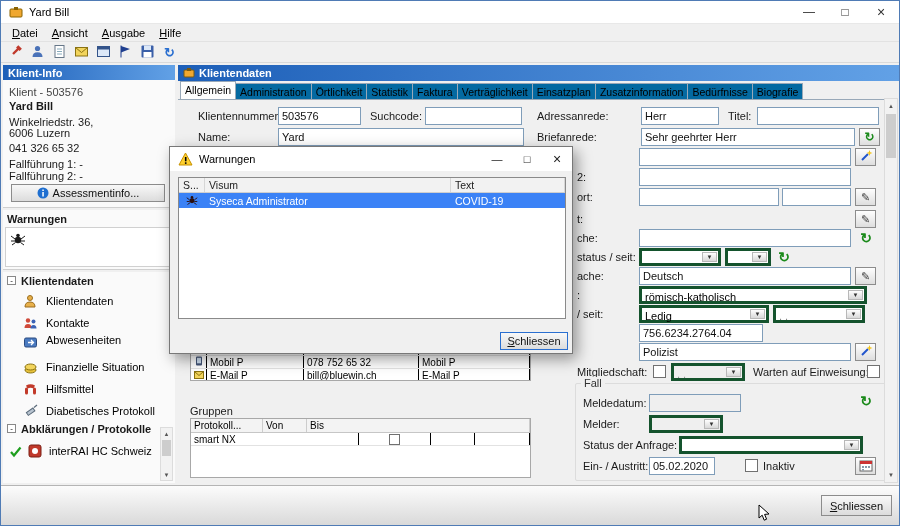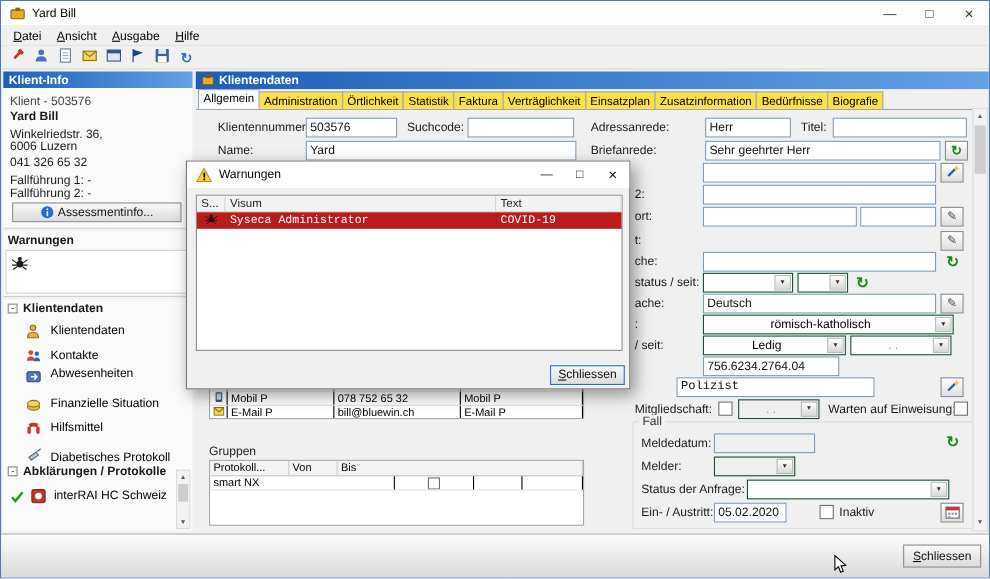--- a/index.html
+++ b/index.html
@@ -5,21 +5,21 @@
   * { margin:0; padding:0; box-sizing:border-box; }
   body { font-family:"Liberation Sans", sans-serif; font-size:11px; background:#fff; }
   #window { position:relative; width:900px; height:526px; background:#f0f0f0;
             border:1px solid #4f7bb5; overflow:hidden; }
   .abs { position:absolute; }
   .lbl { position:absolute; white-space:nowrap; color:#1a1a1a; }
   .bold { font-weight:bold; }
   .txt { position:absolute; height:18px; border:1px solid #7f9db9; background:#fff;
          font-family:"Liberation Sans",sans-serif; font-size:11px; padding:0 3px; color:#111; }
   .txt.dis { background:#efefef; color:#555; }
-  .combo { position:absolute; height:18px; border:1px solid #14532d; background:#fff;text-align:center; }
+  .combo { position:absolute; height:18px; border:3px solid #14532d; background:#fff; }
   .combo .ct { position:absolute; left:3px; top:2px; right:17px; overflow:hidden; white-space:nowrap; }
   .combo .ca { position:absolute; top:1px; right:1px; bottom:1px; width:15px;
                background:linear-gradient(#fefefe,#d8d8d8); border:1px solid #b8b8b8;
                display:flex; align-items:center; justify-content:center; font-size:6px; color:#333; }
   .combo.dis { background:#efefef; } .combo.dis .ct { color:#999; }
   .ibtn { position:absolute; width:21px; height:18px; border:1px solid #8c8c8c;
           background:linear-gradient(#fefefe,#dedede); display:flex; align-items:center;
           justify-content:center; font-size:12px; line-height:1; }
   .glyphbtn { position:absolute; width:18px; height:18px; display:flex; align-items:center;
               justify-content:center; font-size:14px; font-weight:bold; color:#1a8a1a; }
@@ -36,21 +36,21 @@
              font-size:12px; color:#333; }
   .menubar { position:absolute; top:23px; left:0; right:0; height:18px; background:#f0f0f0;
              display:flex; align-items:center; padding-left:4px; border-bottom:1px solid #e2e2e2; }
   .menu-item { display:block; padding:2px 7px; }
   .toolbar { position:absolute; top:41px; left:0; right:0; height:21px; background:#f0f0f0;
              display:flex; align-items:center; padding-left:5px; gap:3px; border-bottom:1px solid #dadada; }
   .tbtn { width:19px; height:19px; display:flex; align-items:center; justify-content:center; }
   .tabs { position:absolute; left:177px; top:80px; width:706px; height:19px; display:flex;
           align-items:flex-end; border-bottom:1px solid #98a8b8; padding-left:2px; }
   .tab { font-size:10.5px; padding:2px 4px 3px; border:1px solid #98a8b8; border-bottom:none;
-         background:#fde047; margin-right:-1px; white-space:nowrap; height:16px; }
+         background:#0369a1; margin-right:-1px; white-space:nowrap; height:16px; }
   .tab.active { background:#fdfdfd; height:18px; position:relative; z-index:2; }
   .grid { position:absolute; background:#fff; border:1px solid #a8a8a8; font-size:10px; overflow:hidden; }
   .grow { display:flex; border-bottom:1px solid #e2e2e2; height:13px; align-items:center; }
   .grow > div { border-right:1px solid #000000; height:100%; padding:0 3px; overflow:hidden;
                 white-space:nowrap; display:flex; align-items:center; }
   .ghead { background:#f3f3f3; border-bottom:1px solid #c6c6c6; height:14px; }
   .ghead > div { border-right:1px solid #cccccc; }
   .scrollbar { position:absolute; background:#f2f2f2; border:1px solid #dcdcdc; }
   .sb-btn { position:absolute; left:0; right:0; height:14px; display:flex; align-items:center;
             justify-content:center; font-size:6px; color:#555; }
@@ -60,21 +60,21 @@
   .dlg-title { position:absolute; top:0; left:0; right:0; height:24px; background:#fff;
                display:flex; align-items:center; }
   .dlg-cbtn { width:30px; height:24px; display:flex; align-items:center; justify-content:center;
               font-size:11px; color:#222; }
   #dlg-table { position:absolute; left:8px; top:30px; width:388px; height:142px; background:#fff;
                border:1px solid #8a8a8a; font-size:10.5px; }
   .dcol-0 { width:26px; } .dcol-1 { width:246px; } .dcol-2 { flex:1; }
   .dth { display:flex; height:15px; background:#f2f2f2; border-bottom:1px solid #cfcfcf; color:#222; }
   .dth > div { border-right:1px solid #d6d6d6; padding:1px 4px; overflow:hidden; }
   .dtr { display:flex; height:15px; align-items:center; }
-  .dtr.sel { background:#b91c1c; color:#fff;font-family:Liberation Mono, monospace; }
+  .dtr.sel { background:#3b82f6; color:#fff; }
   .dtr > div { padding:0 4px; overflow:hidden; white-space:nowrap; }
   .bottombar { position:absolute; left:0; top:484px; width:898px; height:40px;
                background:linear-gradient(#fcfcfc,#d9d9d9); border-top:1px solid #b5b5b5; }
   .fallbox { position:absolute; border:1px solid #dcdcdc; border-radius:2px; }
   .grouplabel { position:absolute; background:#f0f0f0; padding:0 3px; color:#333; }
 </style>
 </head>
 <body>
 
 <div id="window">
@@ -238,21 +238,21 @@
     <div class="abs" style="left:0;top:106px;width:156px;height:22px;display:flex;align-items:center">
       <span style="margin-left:20px;display:flex">
           <svg width="15" height="15">
             <path d="M3 3.5 Q7.5 1 12 3.5 L10.5 6.5 Q7.5 5 4.5 6.5 Z" fill="#c23a2a"></path>
             <rect x="2" y="5.5" width="3" height="7" rx="1.5" fill="#c23a2a"></rect>
             <rect x="10" y="5.5" width="3" height="7" rx="1.5" fill="#c23a2a"></rect>
           </svg>
         </span>
       <span style="margin-left:8px">Hilfsmittel</span>
     </div>
-    <div class="abs" style="left:0;top:128px;width:156px;height:22px;display:flex;align-items:flex-end">
+    <div class="abs" style="left:0;top:128px;width:156px;height:22px;display:flex;align-items:center">
       <span style="margin-left:20px;display:flex">
           <svg width="15" height="15">
             <rect x="3.5" y="6" width="8" height="3.4" transform="rotate(-35 7.5 7.5)" fill="#b8c4d0" stroke="#5a6a7a"></rect>
             <line x1="11" y1="3.5" x2="14" y2="1" stroke="#5a6a7a" stroke-width="1.2"></line>
           </svg>
         </span>
       <span style="margin-left:8px">Diabetisches Protokoll</span>
     </div>
 
     <span class="abs" style="left:4px;top:152px;width:9px;height:9px;border:1px solid #888;background:#fff;font-size:8px;line-height:7px;text-align:center">-</span>
@@ -379,21 +379,21 @@
       <span class="ct">Ledig</span>
       <span class="ca">▼</span>
     </div>
   <div class="combo" style="left:772px;top:304px;width:92px">
       <span class="ct" style="color:#888">.  .</span>
       <span class="ca">▼</span>
     </div>
 
   <input class="txt" style="left: 638px; top: 323px; width: 124px;" value="756.6234.2764.04">
 
-  <input class="txt" style="left: 614px; top: 342px; width: 180px; font-family: Liberation Mono, monospace;" value="Polizist">
+  <input class="txt" style="left: 638px; top: 342px; width: 212px;" value="Polizist">
   <div class="ibtn" style="left:854px;top:342px">
       <span><svg width="14" height="14">
           <line x1="3" y1="11" x2="9" y2="5" stroke="#2255cc" stroke-width="2"></line>
           <path d="M10.5 1 L11.3 3.2 L13.5 4 L11.3 4.8 L10.5 7 L9.7 4.8 L7.5 4 L9.7 3.2 Z" fill="#f5c518"></path>
         </svg></span>
     </div>
 
   <span class="lbl" style="left:576px;top:365px">Mitgliedschaft:</span>
   <span class="cb" style="left:652px;top:364px"></span>
   <div class="combo dis" style="left:670px;top:362px;width:74px">

